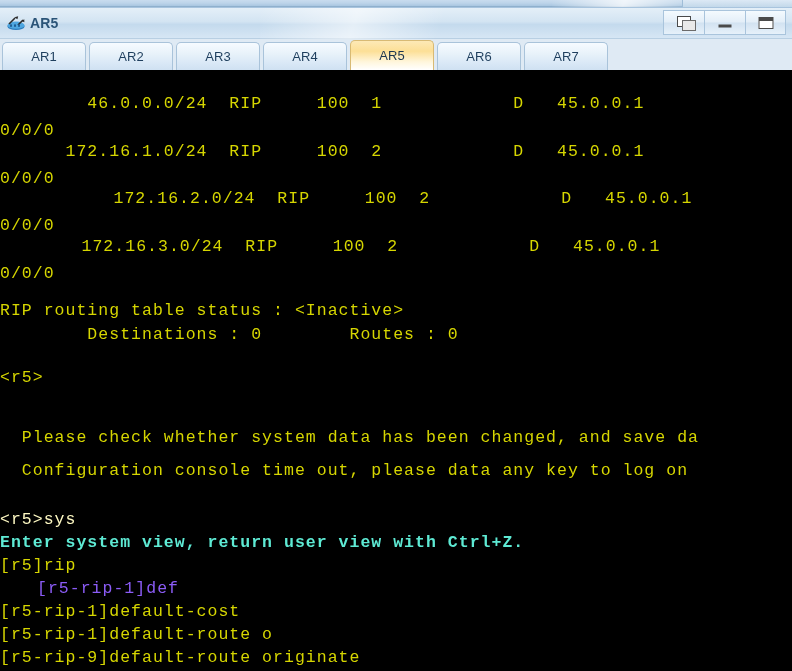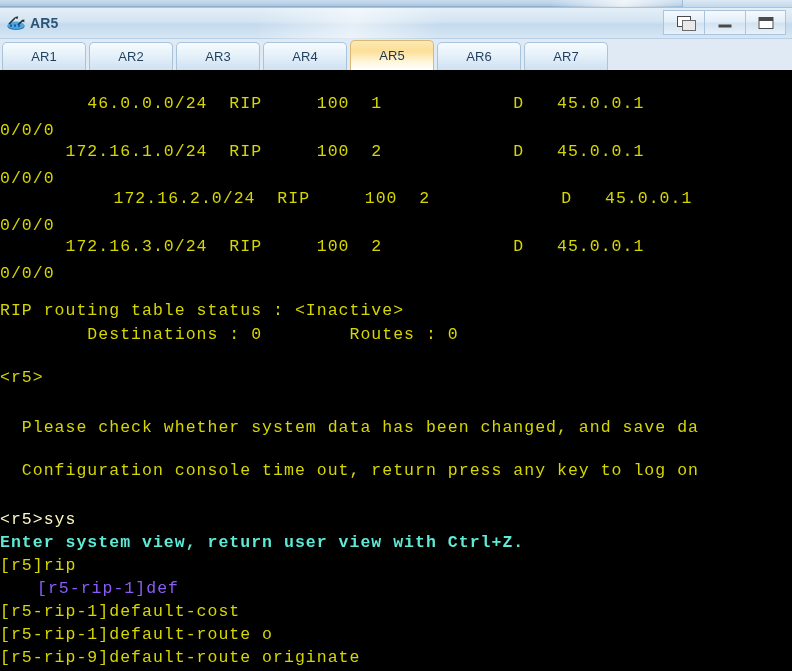--- a/index.html
+++ b/index.html
@@ -288,27 +288,27 @@
     </div>
 
     <div class="terminal">
       <div class="term-inner" id="term-inner">
           <div class="tline" style="top: 24px; color: rgb(214, 214, 0);">        46.0.0.0/24  RIP     100  1            D   45.0.0.1</div>
           <div class="tline" style="top: 51px; color: rgb(214, 214, 0);">0/0/0</div>
           <div class="tline" style="top: 72px; color: rgb(214, 214, 0);">      172.16.1.0/24  RIP     100  2            D   45.0.0.1</div>
           <div class="tline" style="top: 99px; color: rgb(214, 214, 0);">0/0/0</div>
           <div class="tline" style="top: 119px; color: rgb(214, 214, 0); padding-left: 48px;">      172.16.2.0/24  RIP     100  2            D   45.0.0.1</div>
           <div class="tline" style="top: 146px; color: rgb(214, 214, 0);">0/0/0</div>
-          <div class="tline" style="top: 167px; color: rgb(214, 214, 0);">      172.16.3.0/24  RIP     100  2            D   45.0.0.1</div>
+          <div class="tline" style="top: 167px; color: rgb(214, 214, 0); padding-left: 16px;">      172.16.3.0/24  RIP     100  2            D   45.0.0.1</div>
           <div class="tline" style="top: 194px; color: rgb(214, 214, 0);">0/0/0</div>
           <div class="tline" style="top: 231px; color: rgb(214, 214, 0);">RIP routing table status : &lt;Inactive&gt;</div>
           <div class="tline" style="top: 255px; color: rgb(214, 214, 0);">        Destinations : 0        Routes : 0</div>
           <div class="tline" style="top: 298px; color: rgb(214, 214, 0);">&lt;r5&gt;</div>
-          <div class="tline" style="top: 348px; color: rgb(214, 214, 0);">  Please check whether system data has been changed, and save da</div>
-          <div class="tline" style="top: 391px; color: rgb(214, 214, 0);">  Configuration console time out, return press any key to log on</div>
+          <div class="tline" style="top: 358px; color: rgb(214, 214, 0);">  Please check whether system data has been changed, and save da</div>
+          <div class="tline" style="top: 391px; color: rgb(214, 214, 0);">  Configuration console time out, please data any key to log on</div>
           <div class="tline" style="top: 440px; color: #fef9c3;">&lt;r5&gt;sys</div>
           <div class="tline" style="top: 463px; color: #5eead4; font-weight: bold;">Enter system view, return user view with Ctrl+Z.</div>
           <div class="tline" style="top: 486px; color: rgb(214, 214, 0);">[r5]rip</div>
           <div class="tline" style="top: 509px; color: #8b5cf6; padding-left: 37px;">[r5-rip-1]def</div>
           <div class="tline" style="top: 532px; color: rgb(214, 214, 0);">[r5-rip-1]default-cost</div>
           <div class="tline" style="top: 555px; color: rgb(214, 214, 0);">[r5-rip-1]default-route o</div>
           <div class="tline" style="top: 578px; color: rgb(214, 214, 0);">[r5-rip-9]default-route originate</div>
         </div>
 
     </div>

